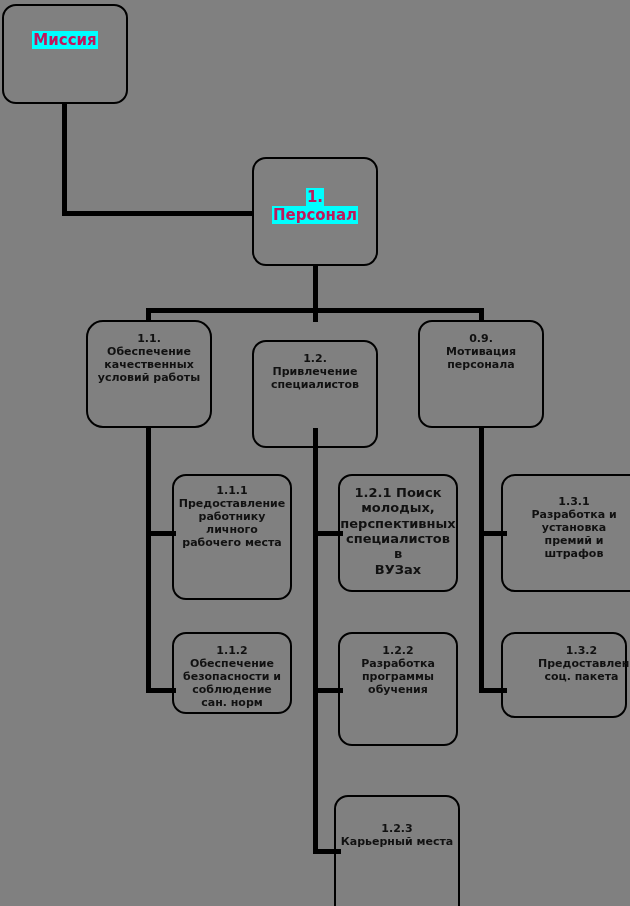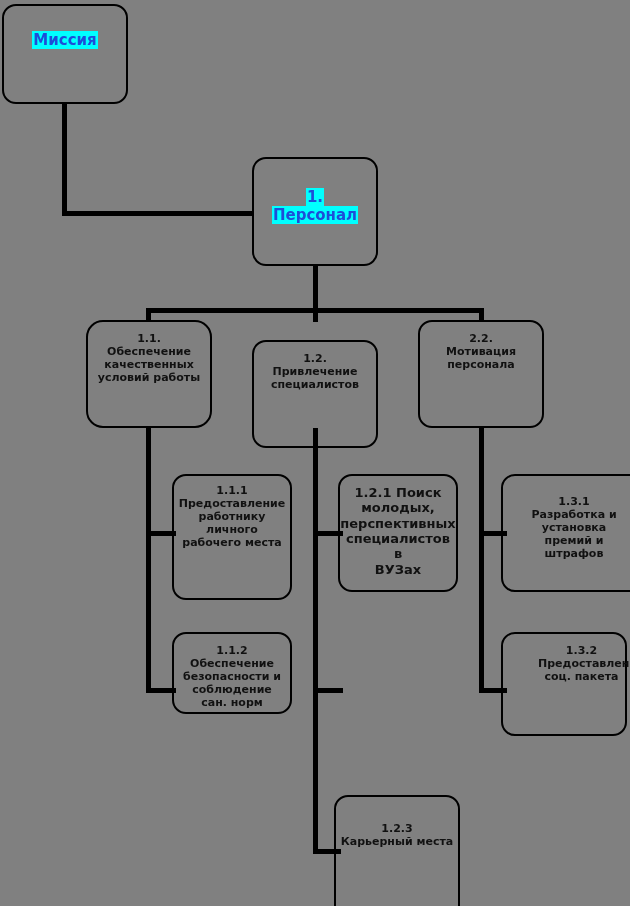--- a/index.html
+++ b/index.html
@@ -23,42 +23,42 @@
     background:transparent;
     color:#111;
     font-weight:bold;
     text-align:center;
     line-height:1.18;
     display:block;
     padding-top:6px;
     z-index:5;
   }
   .node .line{display:block;}
-  .hl{background:#00FFFF;color:#1d4ed8;padding:0 1px;}
+  .hl{background:#00FFFF;color:#be185d;padding:0 1px;}
 
   
   #n-mission{left:2px;top:4px;width:126px;height:100px;font-size:15px;padding-top:26px;}
   #n-mission .line{text-align:center;}
 
   
   #n-1{left:252px;top:157px;width:126px;height:109px;font-size:15px;padding-top:30px;}
 
   
   #n-11{left:86px;top:320px;width:126px;height:108px;font-size:11px;padding-top:11px;border-radius:17px;}
   #n-12{left:252px;top:320px;width:126px;height:108px;font-size:11px;padding-top:11px;margin-top:20px;}
   #n-13{left:418px;top:320px;width:126px;height:108px;font-size:11px;padding-top:11px;}
 
   
   #n-111{left:172px;top:474px;width:120px;height:126px;font-size:11px;padding-top:9px;}
   #n-121{left:338px;top:474px;width:120px;height:118px;font-size:13px;padding-top:9px;}
   #n-131{left:501px;top:474px;width:146px;height:118px;font-size:11px;padding-top:20px;}
 
   #n-112{left:172px;top:632px;width:120px;height:82px;font-size:11px;padding-top:11px;}
   #n-122{left:338px;top:632px;width:120px;height:114px;font-size:11px;padding-top:11px;}
-  #n-132{left:501px;top:632px;width:126px;height:104px;font-size:11px;padding-top:11px;padding-left:35px;}
+  #n-132{left:501px;top:632px;width:126px;height:86px;font-size:11px;padding-top:11px;padding-left:35px;}
 
   #n-123{left:334px;top:795px;width:126px;height:128px;font-size:11px;padding-top:26px;}
 </style>
 </head>
 <body>
 
 <div id="canvas">
 
   <div class="link" style="left:62px;top:104px;width:5px;height:112px;"></div>
   <div class="link" style="left:62px;top:211px;width:192px;height:5px;"></div>
@@ -96,21 +96,21 @@
       <span class="line">Обеспечение</span>
       <span class="line">качественных</span>
       <span class="line">условий работы</span>
     </div>
   <div class="node" id="n-12">
       <span class="line">1.2.</span>
       <span class="line">Привлечение</span>
       <span class="line">специалистов</span>
     </div>
   <div class="node" id="n-13">
-      <span class="line">2.2.</span>
+      <span class="line">0.9.</span>
       <span class="line">Мотивация</span>
       <span class="line">персонала</span>
     </div>
 
   <div class="node" id="n-111">
       <span class="line">1.1.1</span>
       <span class="line">Предоставление</span>
       <span class="line">работнику</span>
       <span class="line">личного</span>
       <span class="line">рабочего места</span>
@@ -130,20 +130,26 @@
       <span class="line">штрафов</span>
     </div>
 
   <div class="node" id="n-112">
       <span class="line">1.1.2</span>
       <span class="line">Обеспечение</span>
       <span class="line">безопасности и</span>
       <span class="line">соблюдение</span>
       <span class="line">сан. норм</span>
     </div>
+  <div class="node" id="n-122">
+      <span class="line">1.2.2</span>
+      <span class="line">Разработка</span>
+      <span class="line">программы</span>
+      <span class="line">обучения</span>
+    </div>
   <div class="node" id="n-132">
       <span class="line">1.3.2</span>
       <span class="line">Предоставление</span>
       <span class="line">соц. пакета</span>
     </div>
 
   <div class="node" id="n-123">
       <span class="line">1.2.3</span>
       <span class="line">Карьерный места</span>
     </div>

